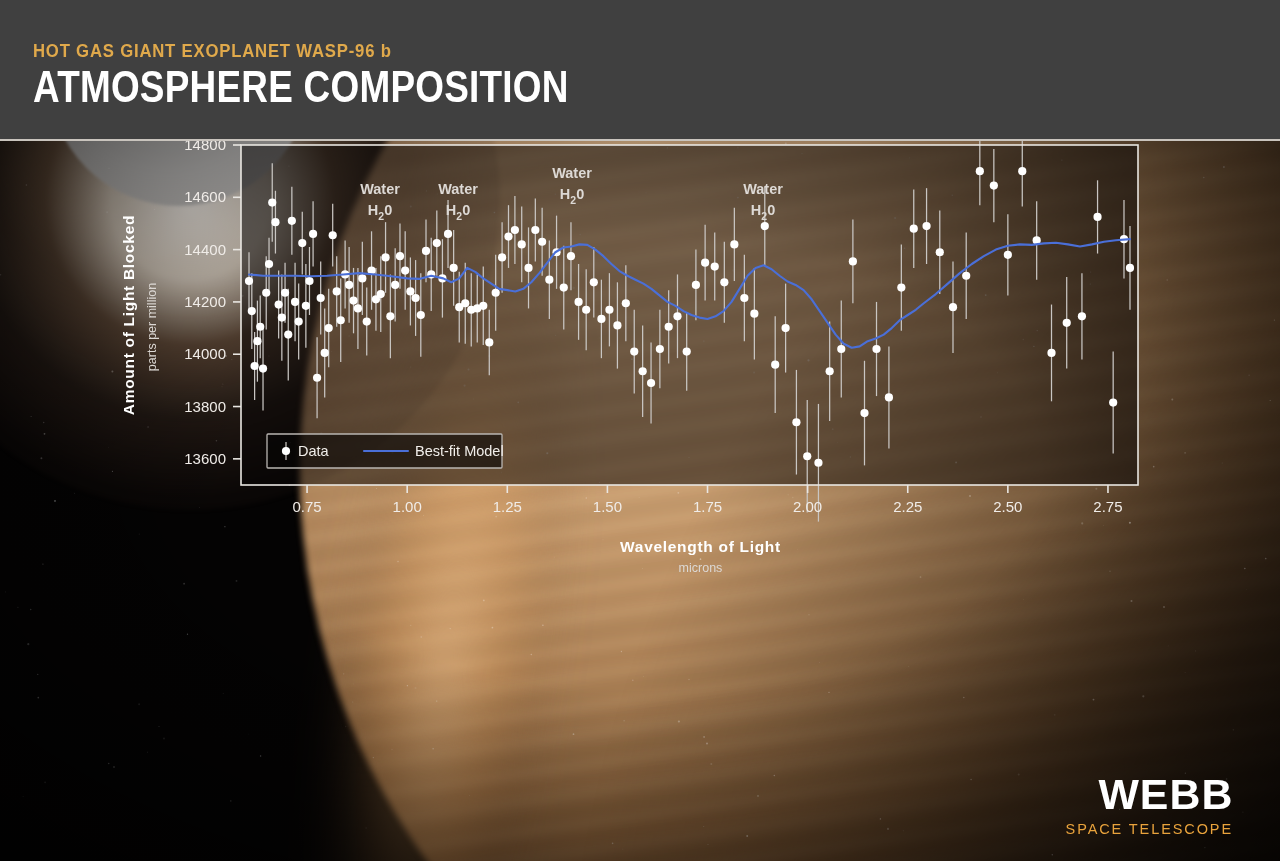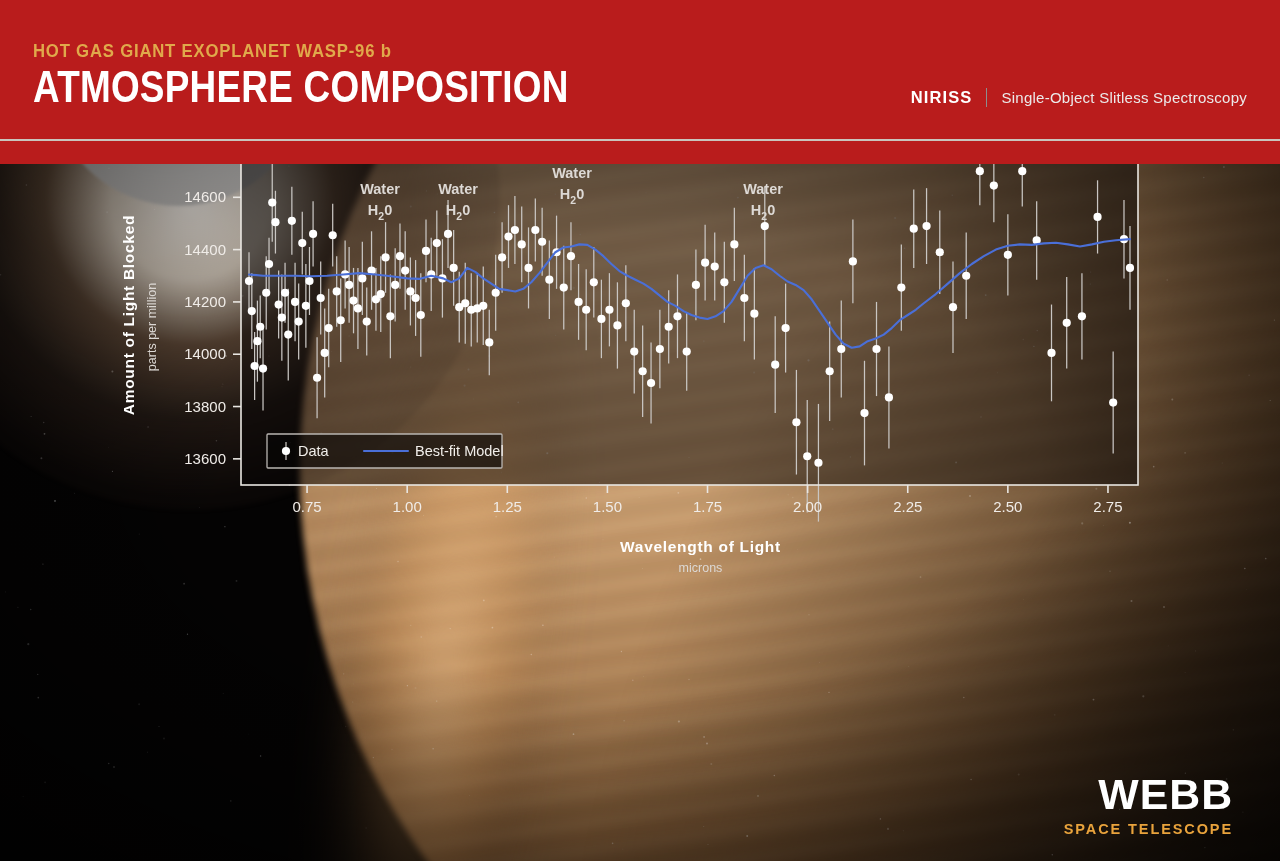--- a/index.html
+++ b/index.html
@@ -4,22 +4,22 @@
 <style>
   * { margin:0; padding:0; box-sizing:border-box; }
   html,body { background:#000; }
   body {
     width:1280px; height:861px; position:relative; overflow:hidden;
     font-family:"Liberation Sans", sans-serif; color:#fff;
   }
 
   
   #header {
-    position:absolute; left:0; top:0; width:1280px; height:164px;
-    background:#b91c1c; z-index:40;
+    position:absolute; left:0; top:0; width:1280px; height:140px;
+    background:#404040; z-index:40;
   }
   #header-divider {
     position:absolute; left:0; top:139px; width:1280px; height:2px;
     background:#c9c4bd; z-index:41;
   }
   #eyebrow {
     position:absolute; left:33px; top:40px;
     font-family:"Liberation Sans Narrow","Liberation Sans",sans-serif;
     font-size:19px; font-weight:700; letter-spacing:0.9px;
     color:#e0a94b; transform:scaleX(0.88); transform-origin:left center;
@@ -126,35 +126,30 @@
   .legend-text{ fill:#f1eeea; font-family:"Liberation Sans",sans-serif; font-size:14.5px; }
 
   
   #logo { position:absolute; right:47px; bottom:24px; text-align:right; z-index:30; }
   #logo-webb {
     font-family:"Liberation Sans Narrow","Liberation Sans",sans-serif;
     font-size:42px; font-weight:700; color:#fff; letter-spacing:1px; line-height:1;
     transform:scaleX(1.02); transform-origin:right center;
   }
   #logo-sub {
-    font-family:"Liberation Sans",sans-serif; font-size:14.5px; font-weight:700;
+    font-family:"Liberation Sans",sans-serif; font-size:14.5px; font-weight:400;
     color:#e9a33c; letter-spacing:1.9px; margin-top:5px;
   }
 </style>
 </head>
 <body>
 
 <div id="header">
   <div id="eyebrow">HOT GAS GIANT EXOPLANET WASP-96 b</div>
   <div id="main-title">ATMOSPHERE COMPOSITION</div>
-  <div id="instrument-block">
-    <span id="instr-name">NIRISS</span>
-    <span id="instr-sep"></span>
-    <span id="instr-desc">Single-Object Slitless Spectroscopy</span>
-  </div>
 </div>
 <div id="header-divider"></div>
 
 <div id="scene">
   <div class="layer" id="planet"></div>
   <div class="layer" id="planet-bands"></div>
   <div class="layer" id="planet-limb"></div>
   <div class="layer" id="terminator"></div>
   <div class="layer" id="planet-shadow"></div>
   <div class="layer" id="star-halo"></div>

